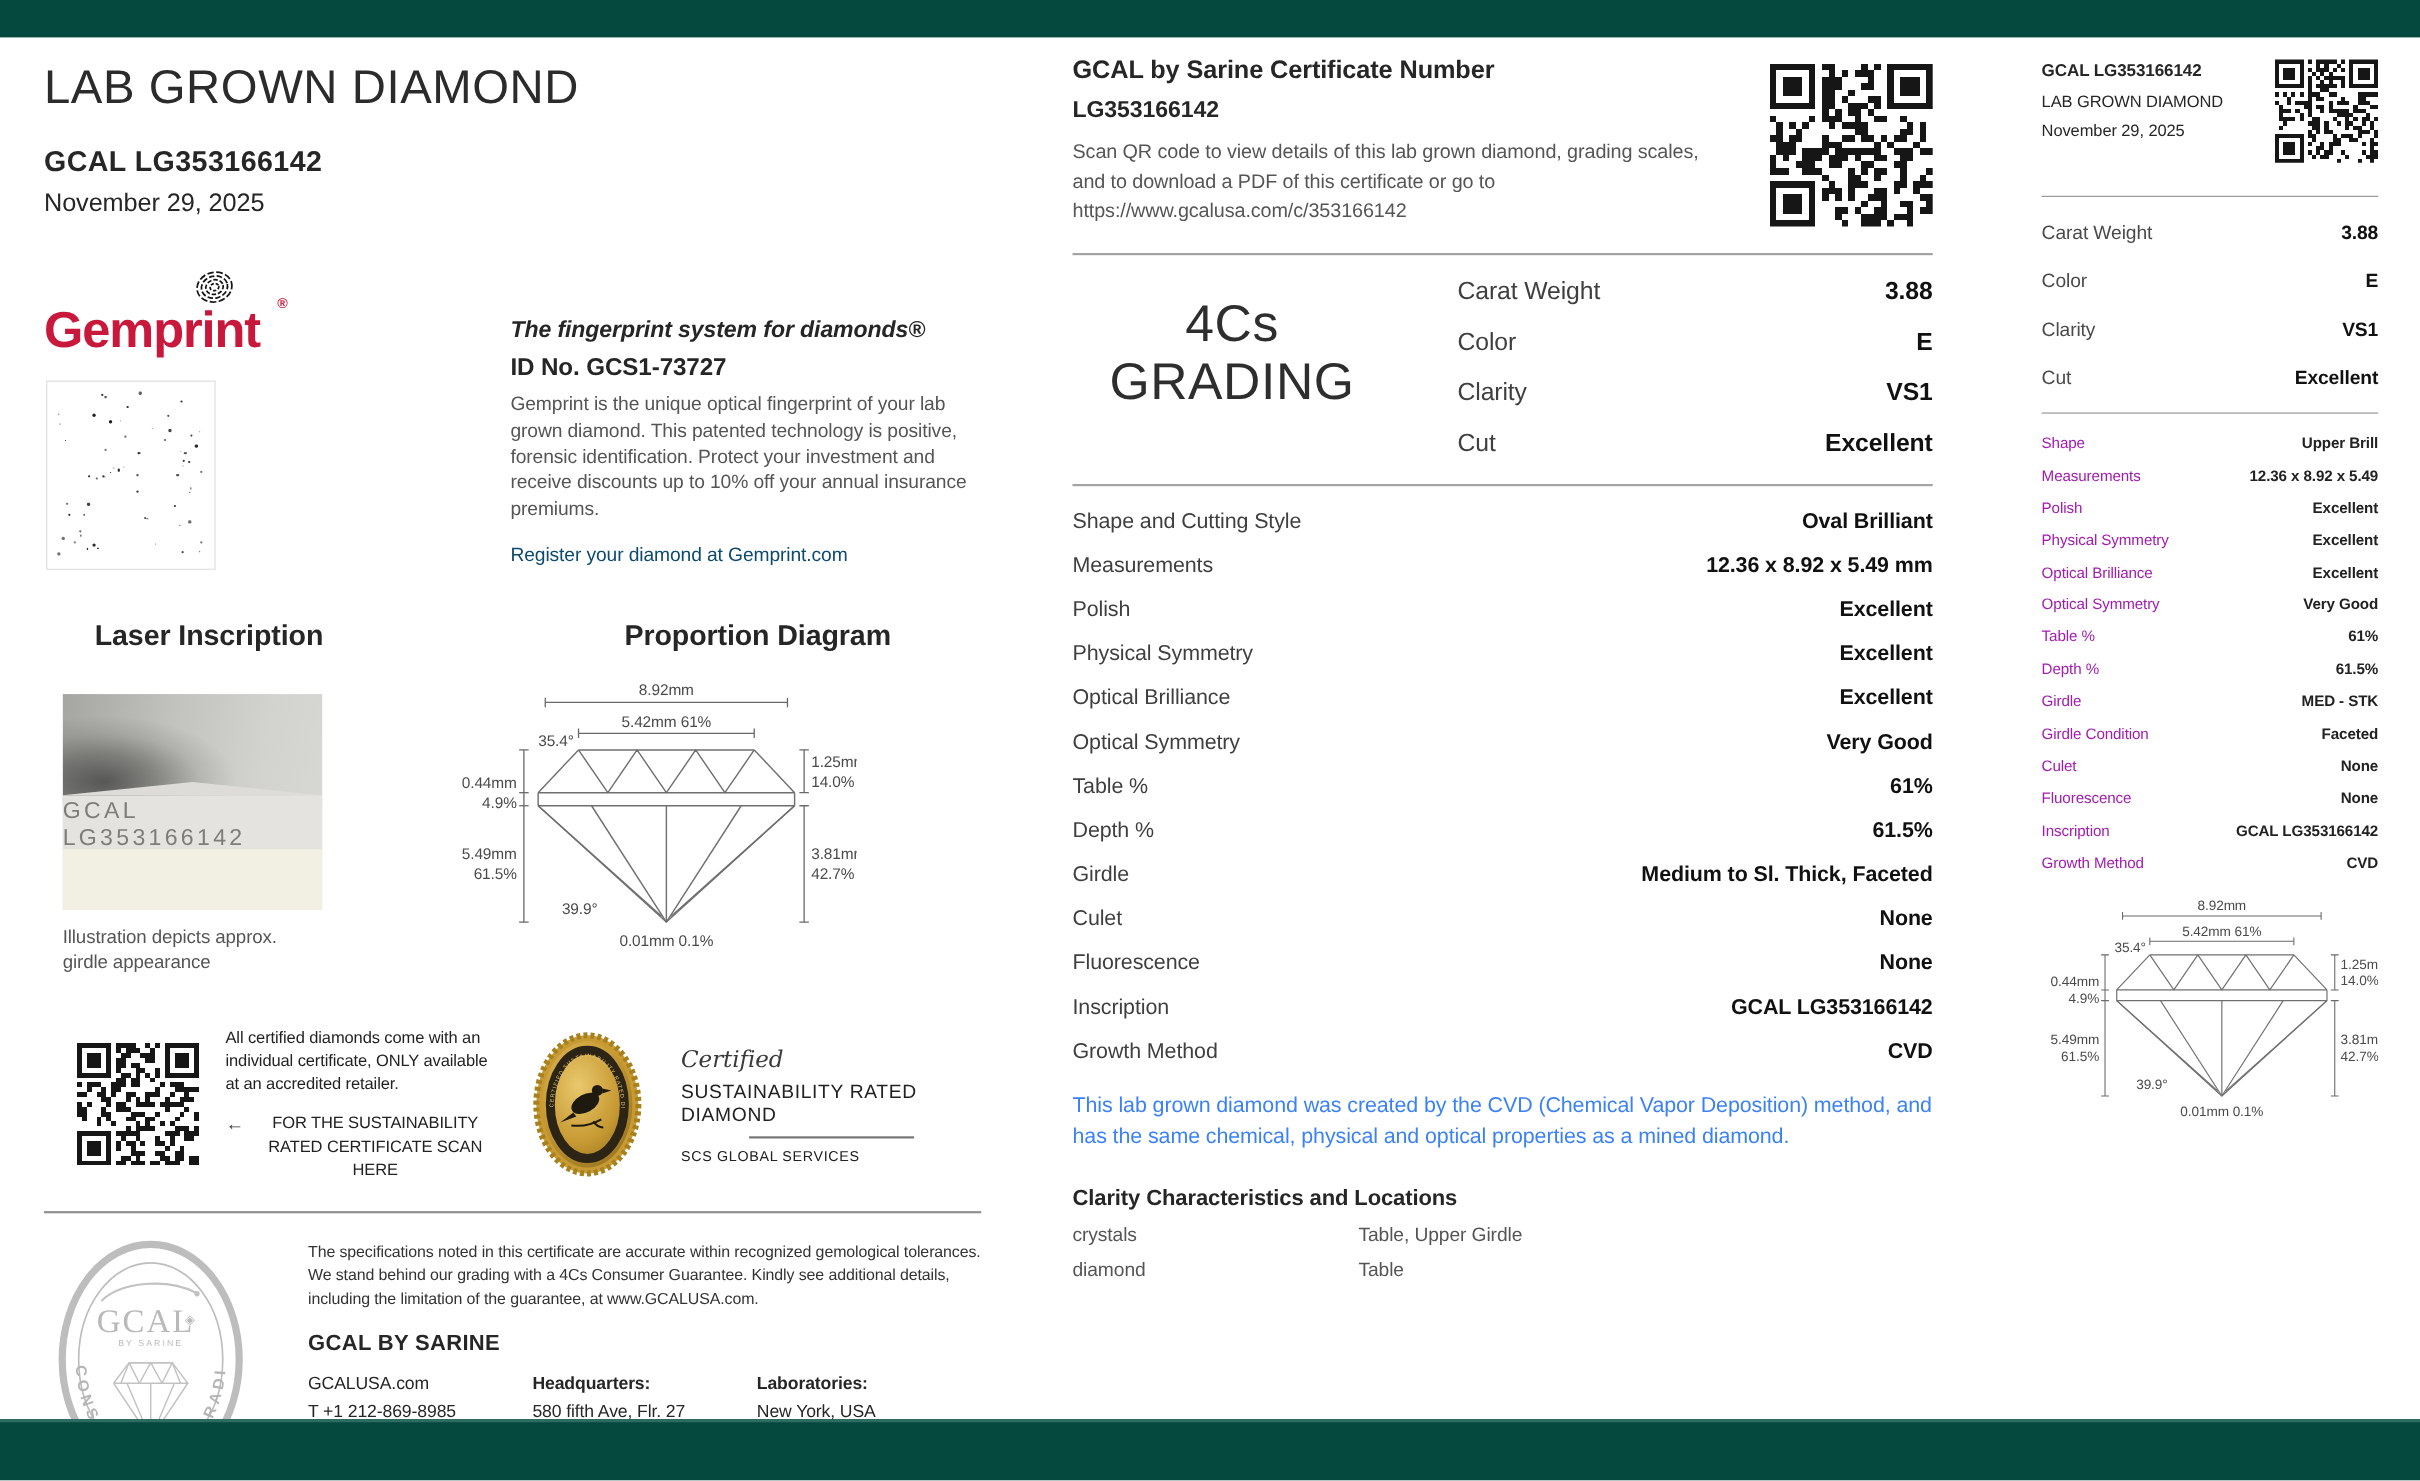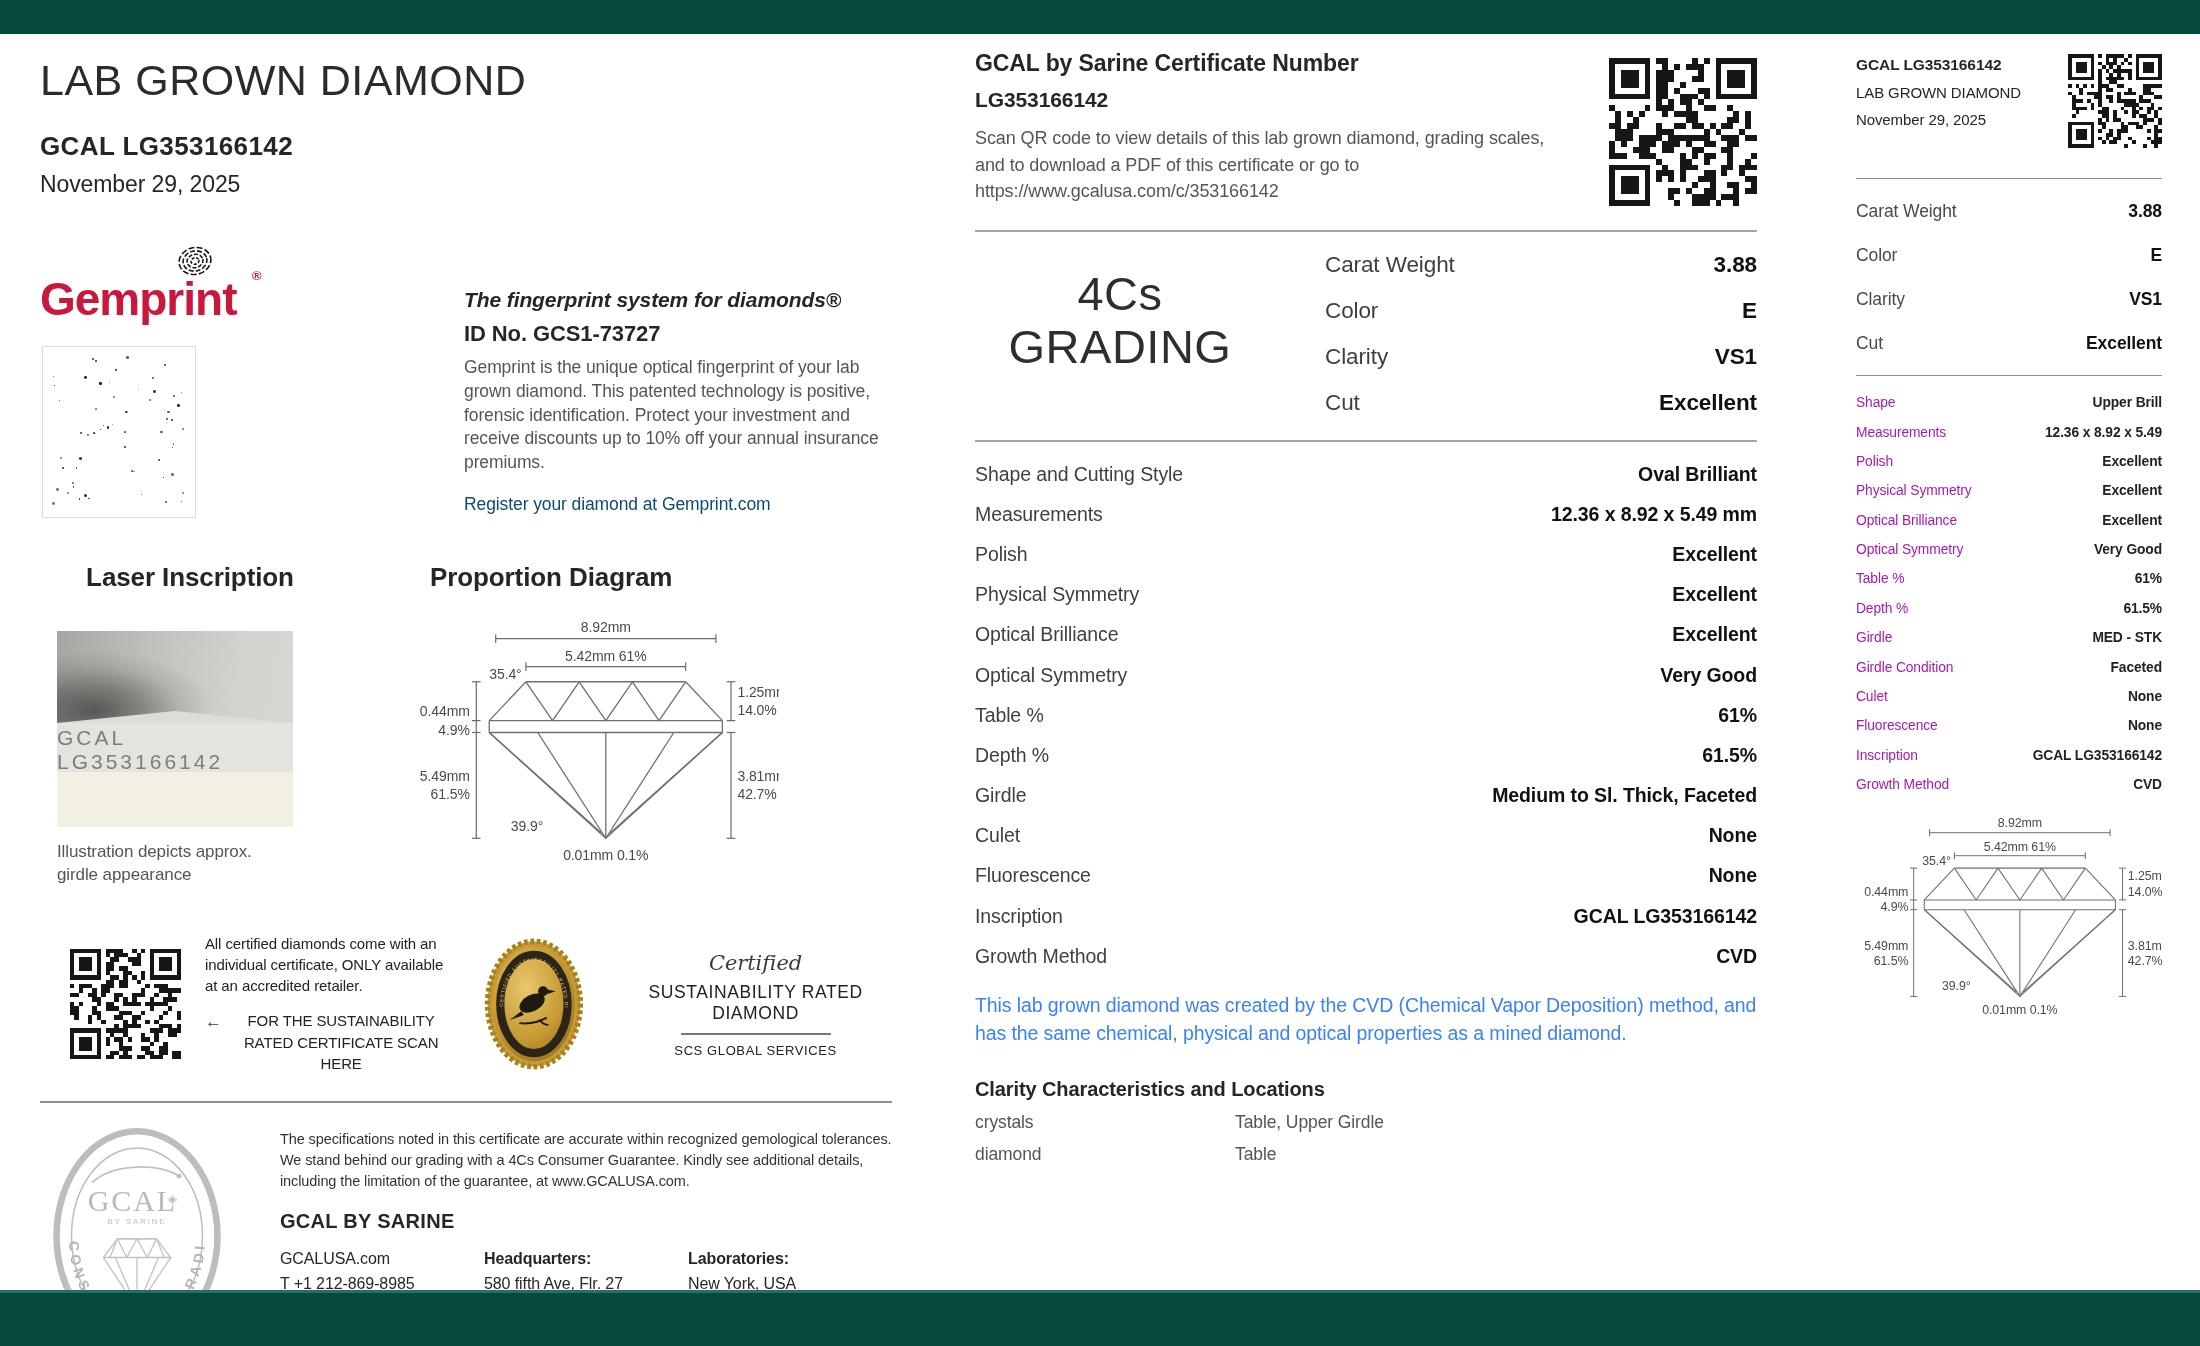--- a/index.html
+++ b/index.html
@@ -26,21 +26,21 @@
   .gp-box{width:152px;height:170px;border:1px solid #dcdcdc;background:#fff;position:relative;margin-top:18px;margin-left:2px;overflow:hidden;}
   .gp-right{width:428px;margin-left:14px;padding-top:38px;}
   .gp-tagline{font-size:21px;font-style:italic;font-weight:600;}
   .gp-id{font-size:22px;font-weight:700;margin-top:9px;}
   .gp-body{font-size:17.5px;color:#555;line-height:1.36;margin-top:9px;}
   .gp-register{font-size:17.5px;font-weight:400;margin-top:19px;color:#0c4a6e;}
 
   .heads{display:flex;margin-top:44px;}
   .head-cell{font-size:26px;font-weight:700;}
   .head-1{width:300px;text-align:center;}
-  .head-2{width:380px;text-align:left;margin-left:90px;}
+  .head-2{width:380px;text-align:right;margin-left:90px;}
 
   .media-row{display:flex;align-items:flex-start;margin-top:38px;}
   .photo{width:236px;height:196px;position:relative;overflow:hidden;background:#e9e9e7;margin-left:17px;}
   .photo-top{position:absolute;top:0;left:0;right:0;height:52%;
      background:radial-gradient(120px 60px at 16% 78%, #6e6e6c 0%, #9d9d9b 40%, #cdcdcb 72%, #e3e3e1 100%),
                 linear-gradient(100deg,#b9b9b7 0%,#d9d9d7 40%,#ececea 75%,#f1f1ef 100%);
      background-blend-mode:multiply;}
   .photo-mid{position:absolute;top:47%;height:27%;left:0;right:0;background:#e4e3df;display:flex;align-items:center;justify-content:center;}
   .photo-mid:before{content:"";position:absolute;top:-12px;left:0;border-left:118px solid transparent;border-right:118px solid transparent;border-bottom:12px solid #dddcd8;}
   .photo-bot{position:absolute;bottom:0;left:0;right:0;height:28%;background:#f2f0e3;}
@@ -49,21 +49,21 @@
   .prop-large{margin-left:118px;margin-top:-14px;}
 
   .qr-row{display:flex;align-items:center;margin-top:40px;}
   .qr{display:block;}
   .qr-1{width:122px;height:122px;margin-left:30px;}
   .qr-note{width:262px;margin-left:24px;font-size:15px;color:#222;line-height:1.4;}
   .scan-line{margin-top:14px;display:flex;}
   .scan-arrow{width:40px;font-size:17px;color:#333;}
   .scan-text{text-align:center;line-height:1.45;}
   .sus-seal{margin-left:40px;}
-  .sus-block{margin-left:34px;text-align:center;width:300px;}
+  .sus-block{margin-left:34px;width:300px;}
   .sus-cert{font-family:"DejaVu Serif","Liberation Serif",serif;font-style:italic;font-size:21px;color:#3a3a3a;}
   .sus-l1{font-size:17.5px;letter-spacing:0.6px;margin-top:7px;color:#222;}
   .sus-hr{width:150px;border:none;border-top:2px solid #777;margin:9px auto 8px auto;}
   .sus-l2{font-size:13px;letter-spacing:0.6px;color:#222;}
 
   .div-left{margin-top:22px;border-top:2px solid #8f8f8f;}
 
   .foot-row{display:flex;margin-top:14px;}
   .gcal-seal{margin-left:10px;}
   .foot-right{margin-left:56px;width:612px;}

